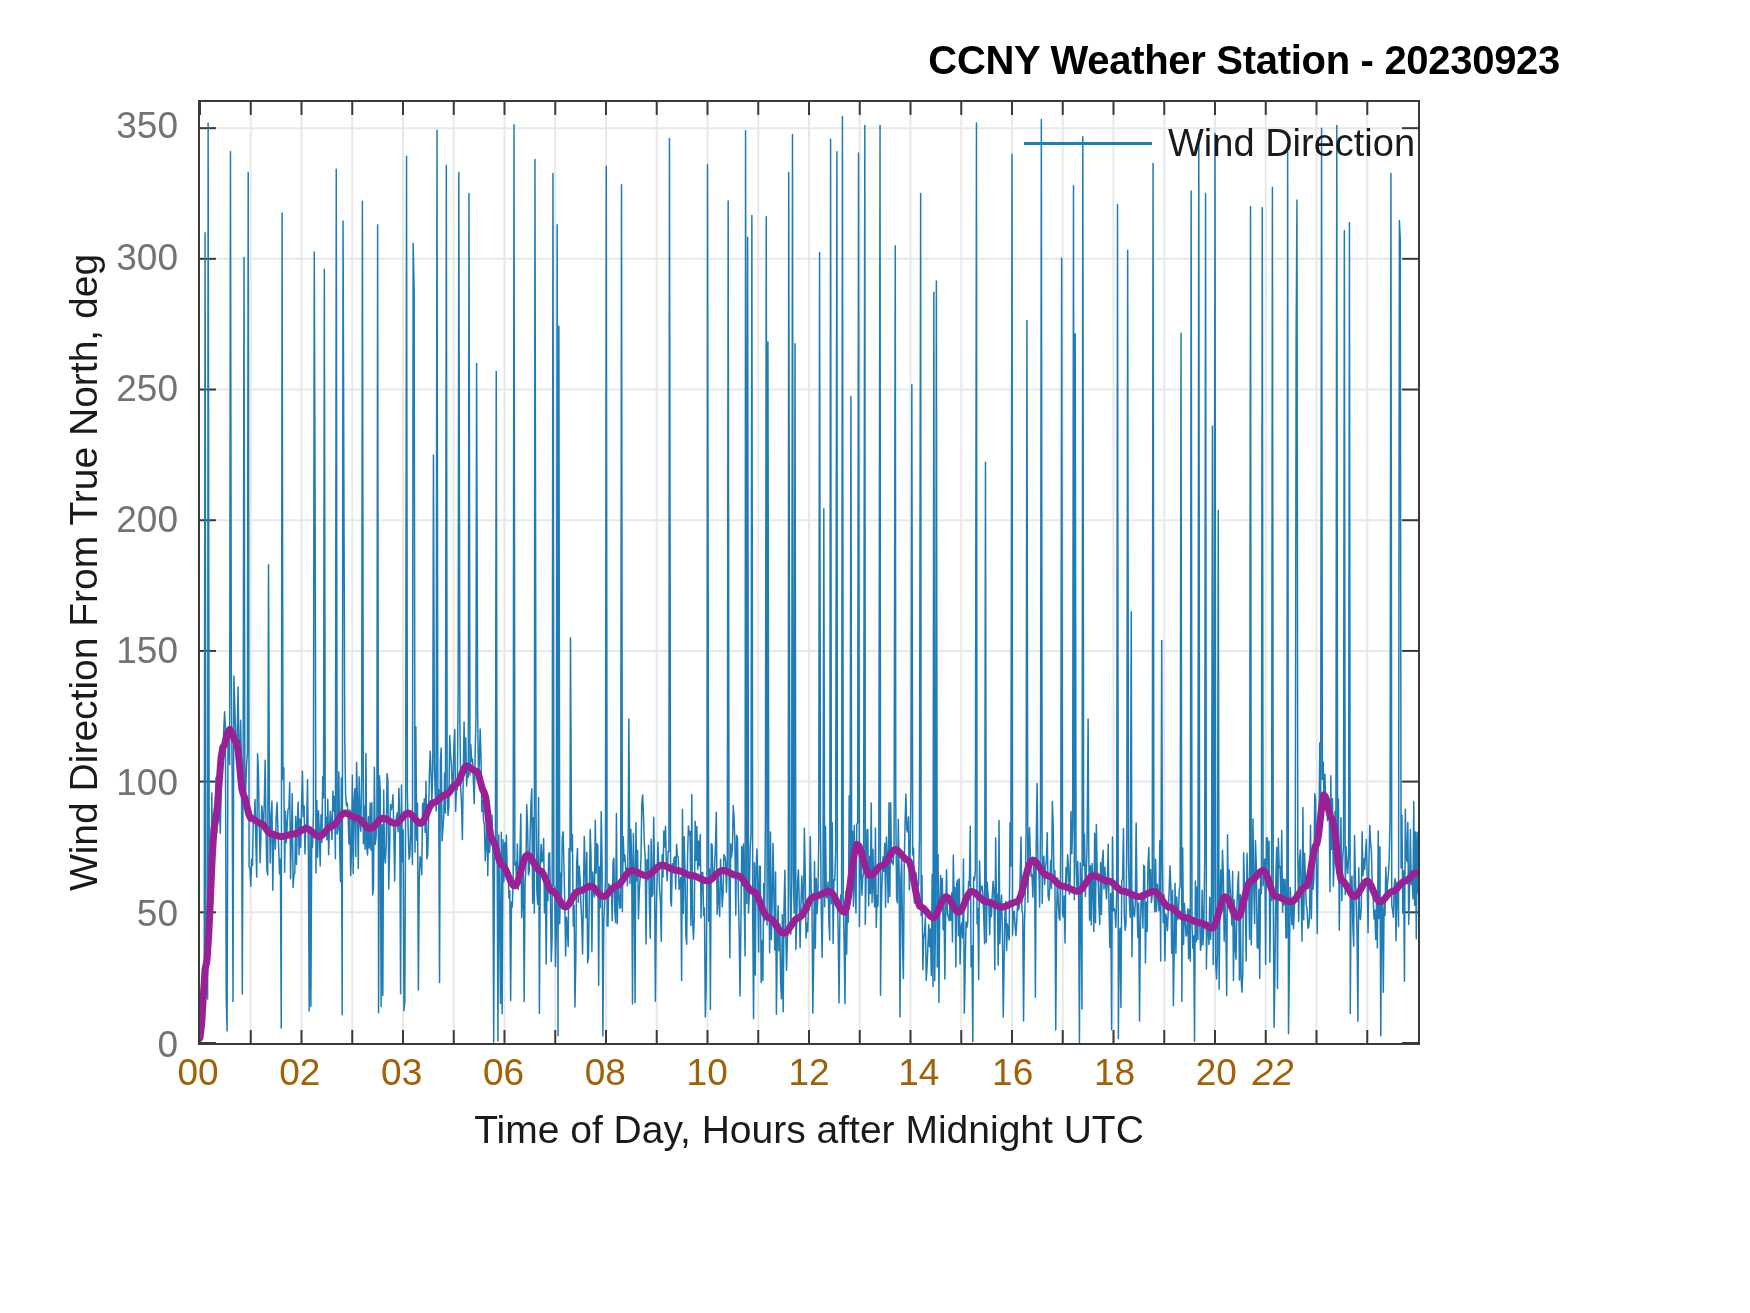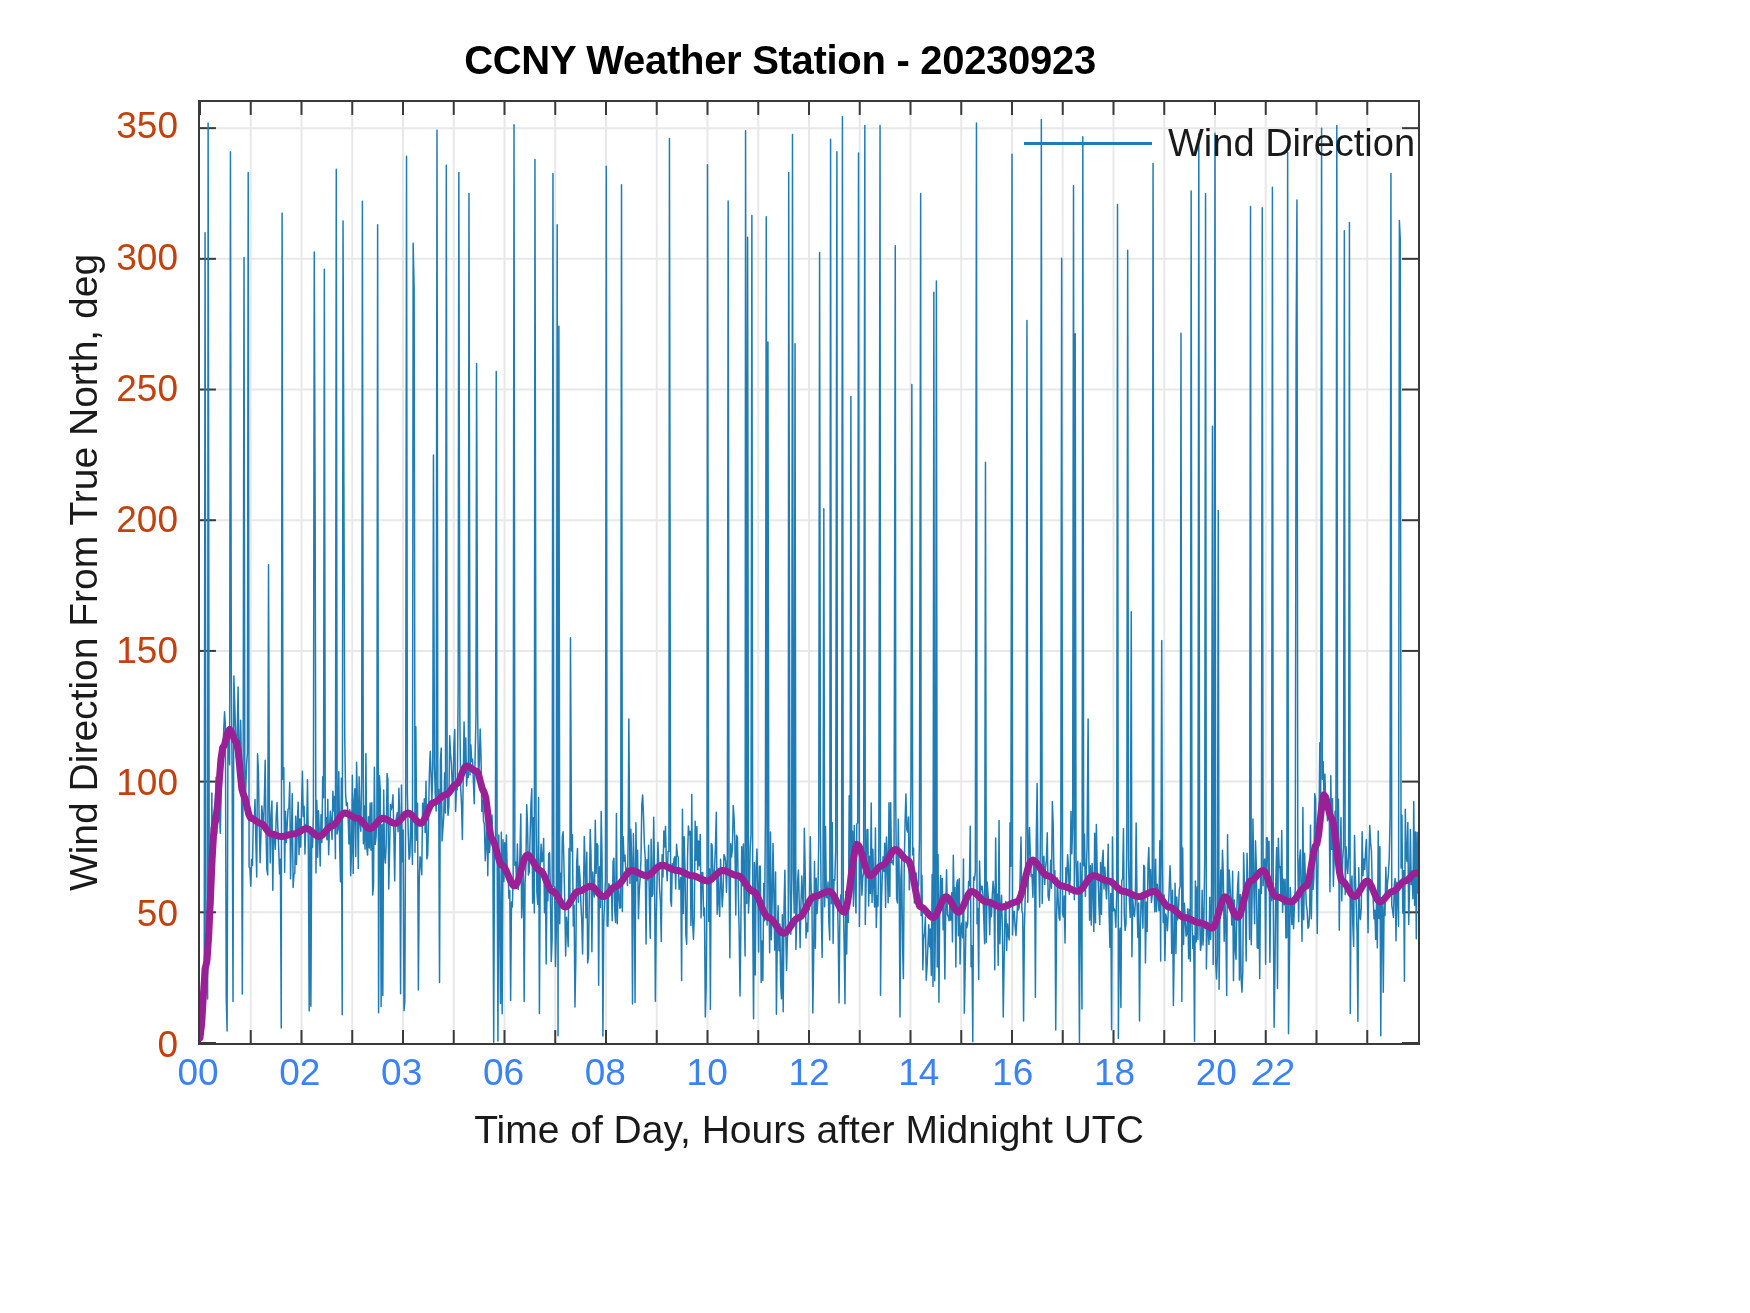--- a/index.html
+++ b/index.html
@@ -18,21 +18,21 @@
     position: relative;
     width: 1750px;
     height: 1313px;
     background: #ffffff;
   }
   #chart-title {
     position: absolute;
     left: 0;
     top: 38px;
     width: 1560px;
-    text-align: center;
+    text-align: right;
     font-size: 40px;
     font-weight: bold;
     color: #000000;
     letter-spacing: -0.3px;
     font-family: "Liberation Sans", sans-serif;
   }
   #plot-area {
     position: absolute;
     left: 198px;
     top: 100px;
@@ -51,21 +51,21 @@
     height: 100%;
     display: block;
   }
   
   .ytick {
     position: absolute;
     right: 0;
     width: 100%;
     text-align: right;
     font-size: 37px;
-    color: #c2410c;
+    color: #737373;
     transform: translateY(-50%);
     white-space: nowrap;
     font-family: "Liberation Sans", sans-serif;
   }
   #ytick-wrap {
     position: absolute;
     left: 20px;
     top: 100px;
     width: 158px;
     height: 945px;
@@ -75,21 +75,21 @@
     position: absolute;
     left: 198px;
     top: 1052px;
     width: 1222px;
     height: 50px;
   }
   .xtick {
     position: absolute;
     top: 0;
     font-size: 37px;
-    color: #3b82f6;
+    color: #a16207;
     transform: translateX(-50%);
     white-space: nowrap;
     font-family: "Liberation Sans", sans-serif;
   }
   #xlabel {
     position: absolute;
     left: 198px;
     top: 1108px;
     width: 1222px;
     text-align: center;

